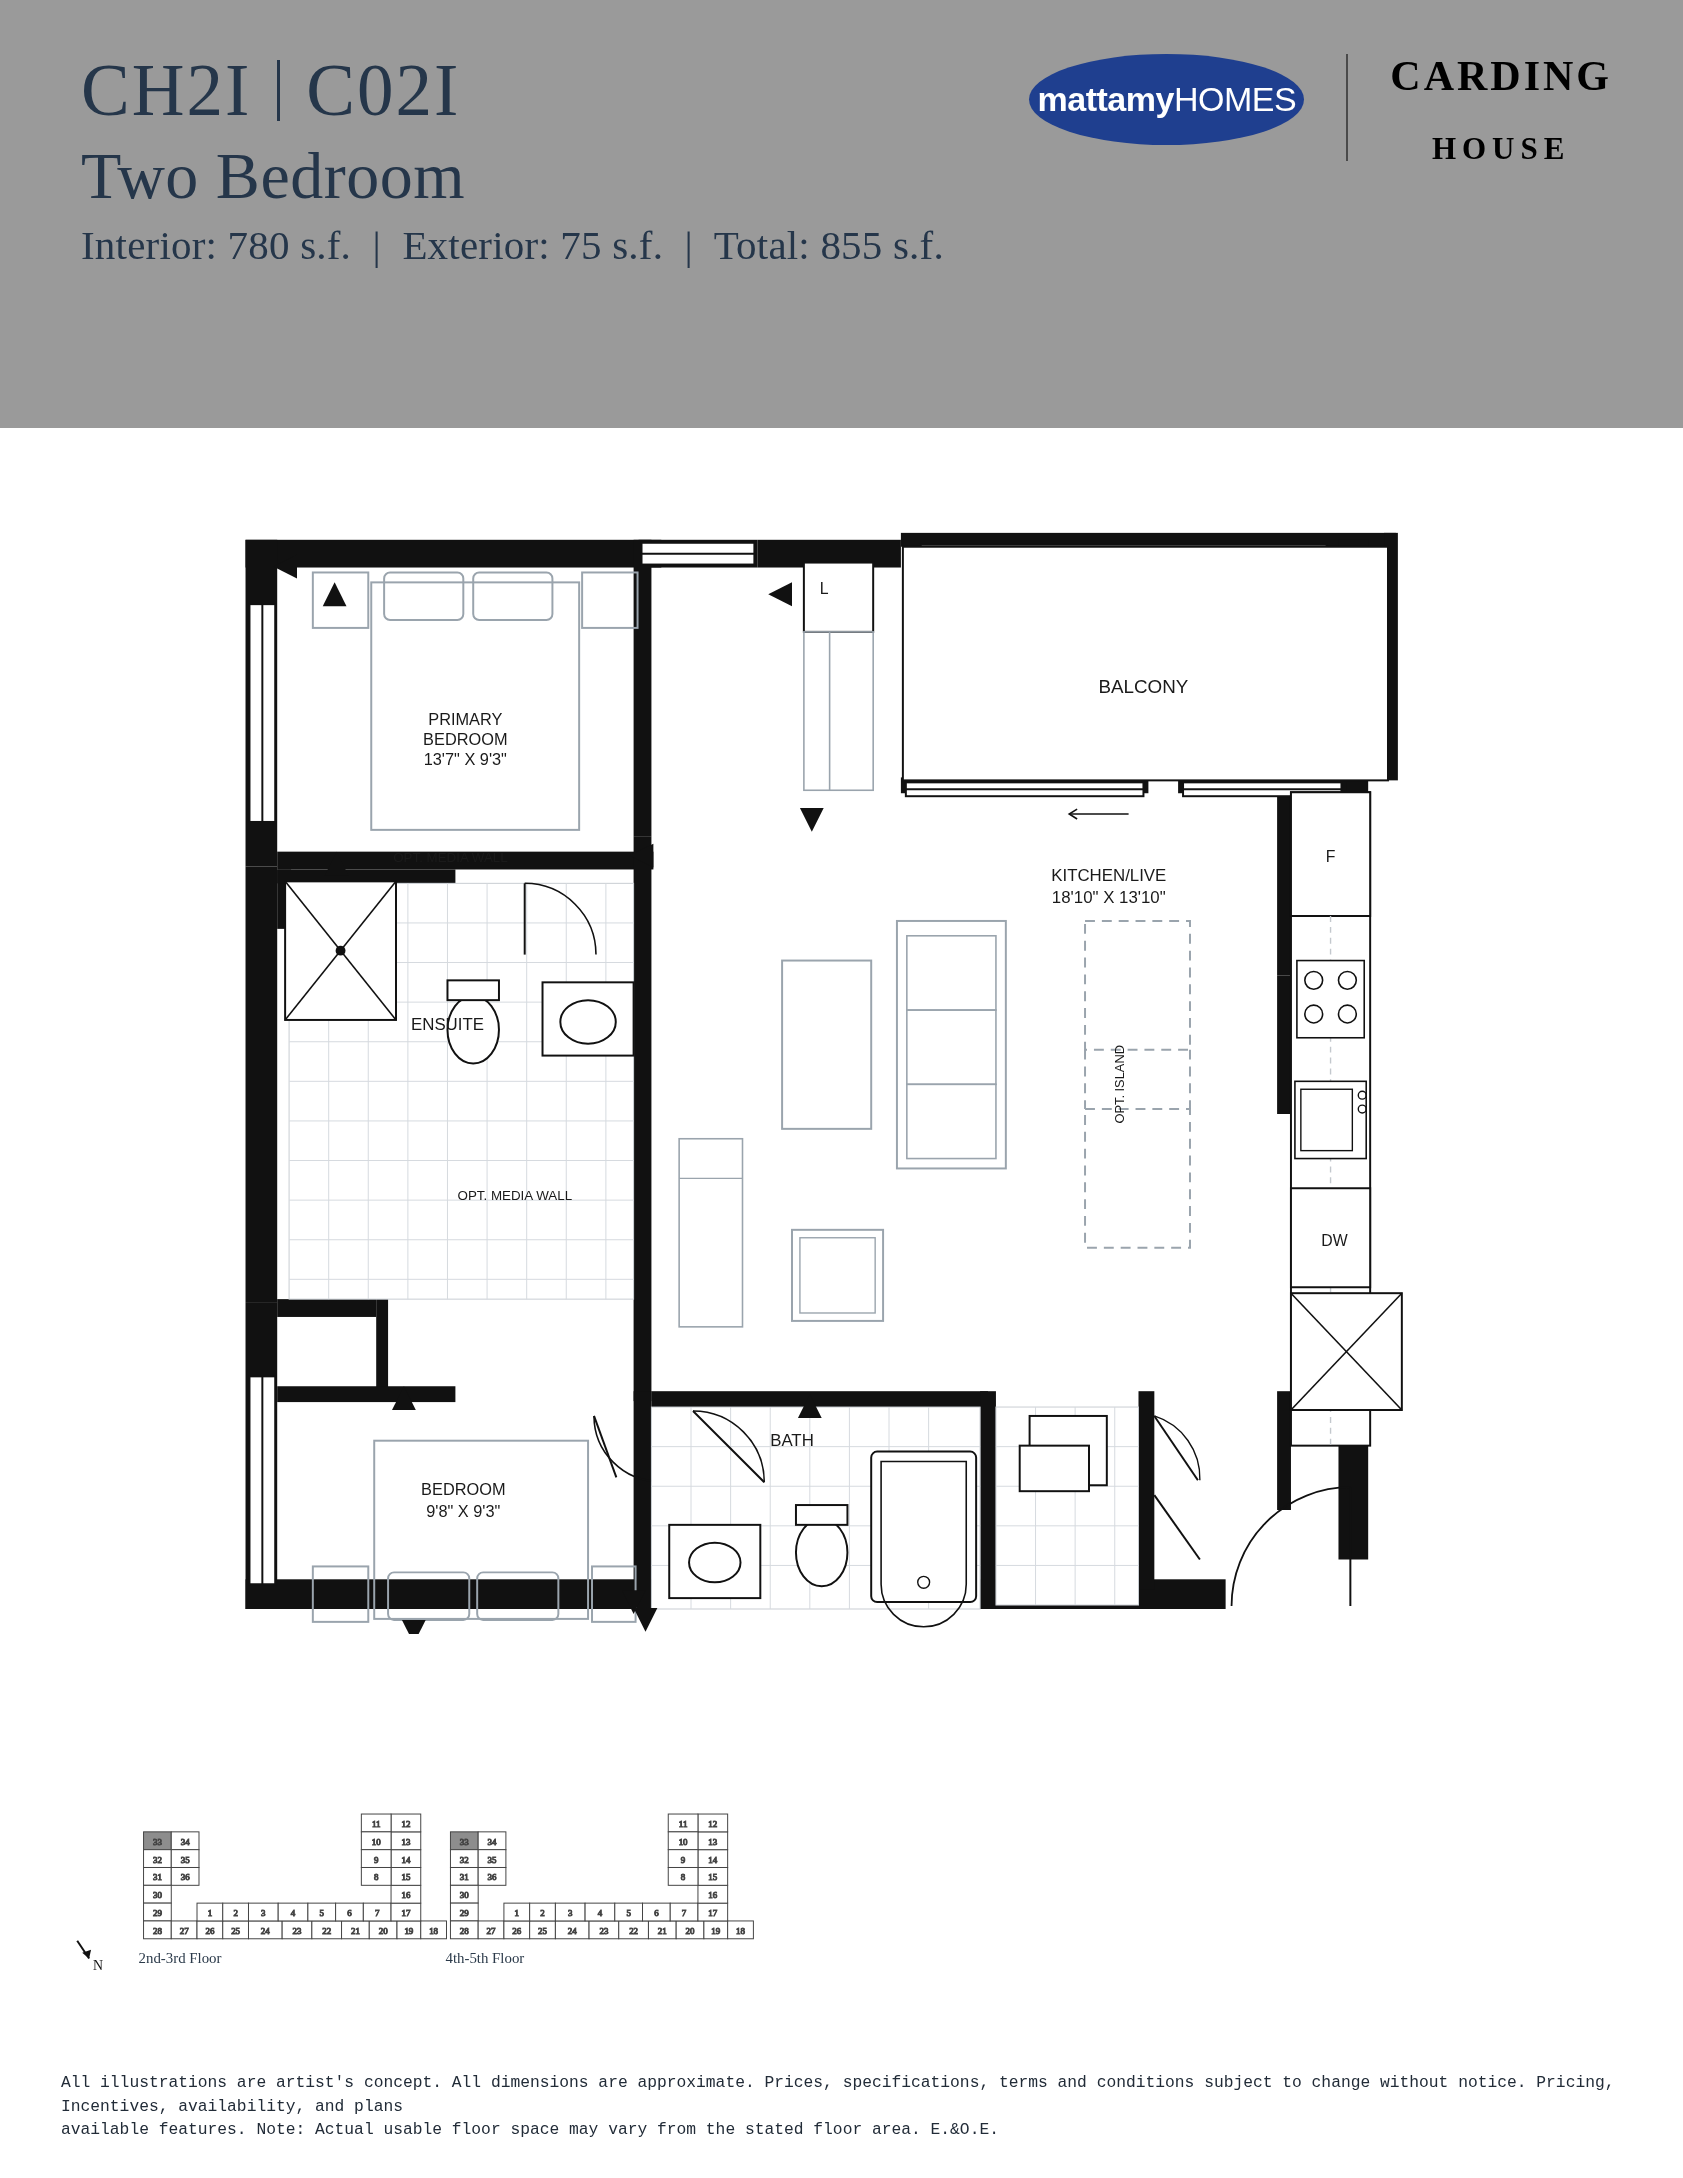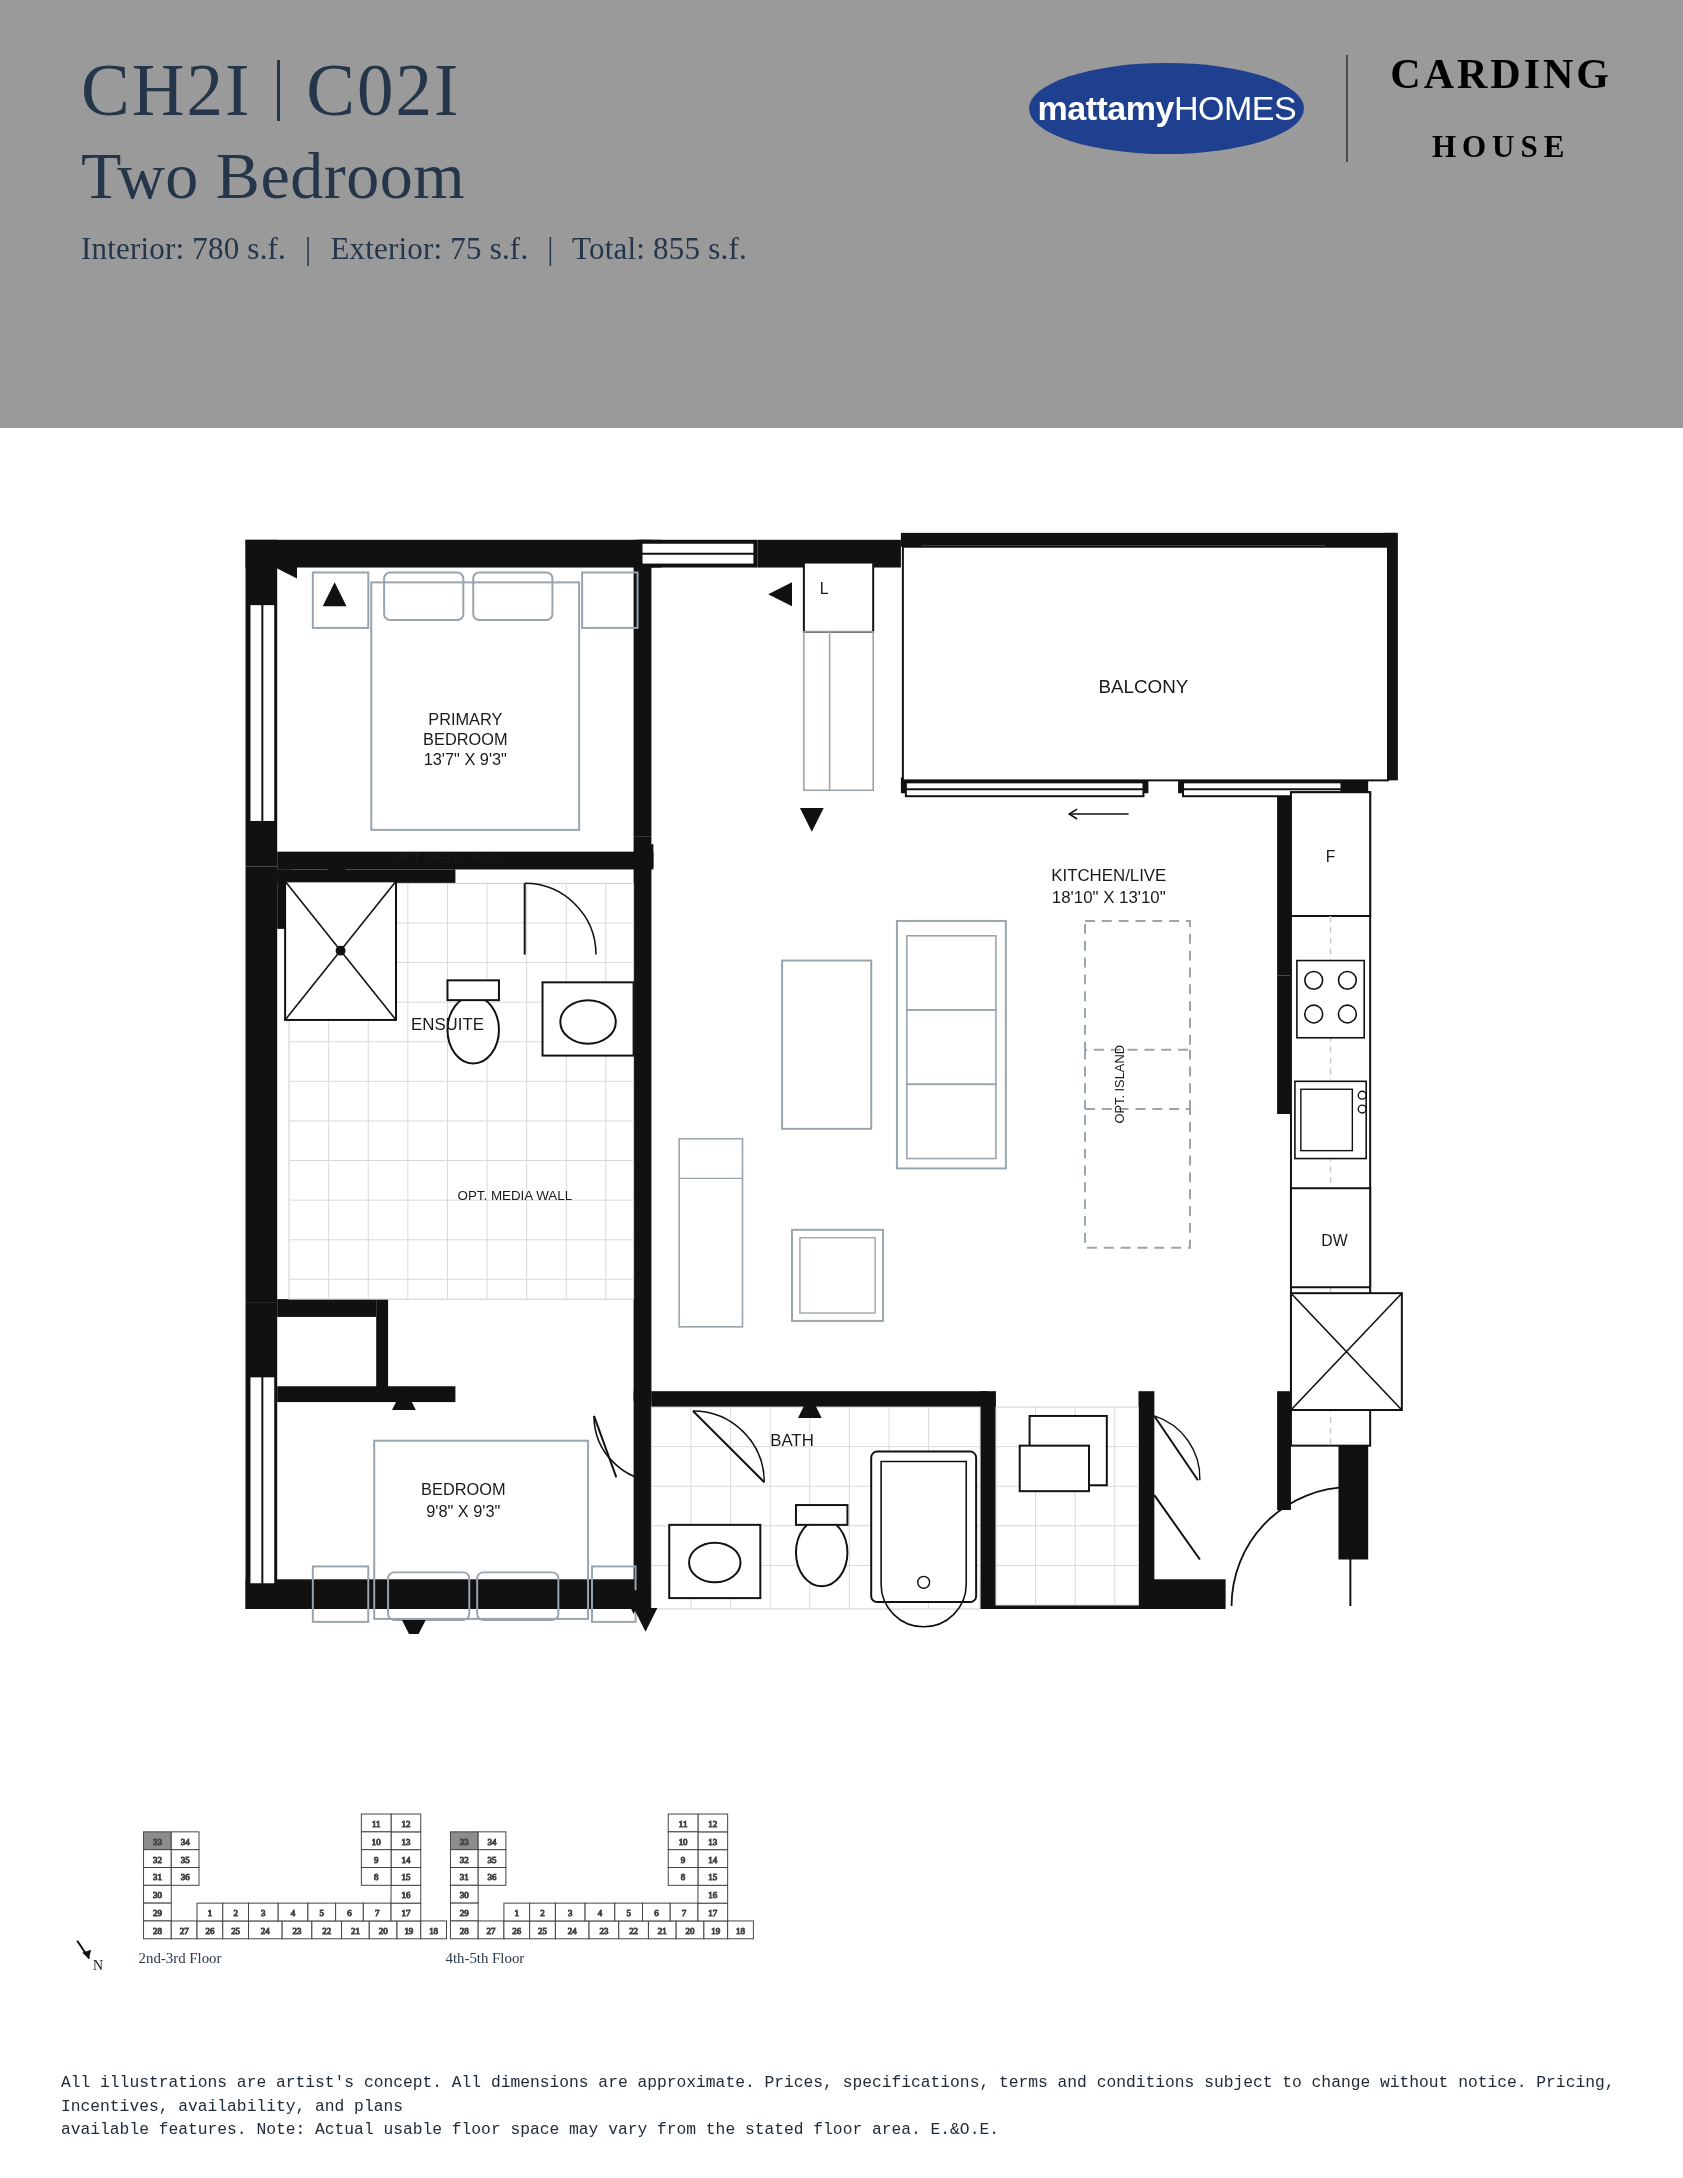--- a/index.html
+++ b/index.html
@@ -48,38 +48,37 @@
     margin: 0 26px;
   }
   .plan-type {
     font-size: 66px;
     color: #25364a;
     margin-top: 16px;
     line-height: 1;
     letter-spacing: 0.5px;
   }
   .plan-areas {
-    font-size: 31px;
+    font-size: 41px;
     color: #25364a;
-    margin-top: 24px;
+    margin-top: 16px;
     line-height: 1;
     letter-spacing: 0.2px;
   }
   .plan-areas .bar {
     display: inline-block;
     margin: 0 11px;
     color: #25364a;
   }
 
   
   .logo-block {
     position: absolute;
     right: 71px; top: 54px;
     display: flex;
-    align-items: center;
     height: 109px;
   }
   .mattamy-logo {
     position: relative;
     width: 275px;
     height: 91px;
     display: flex;
     align-items: center;
     justify-content: center;
   }

